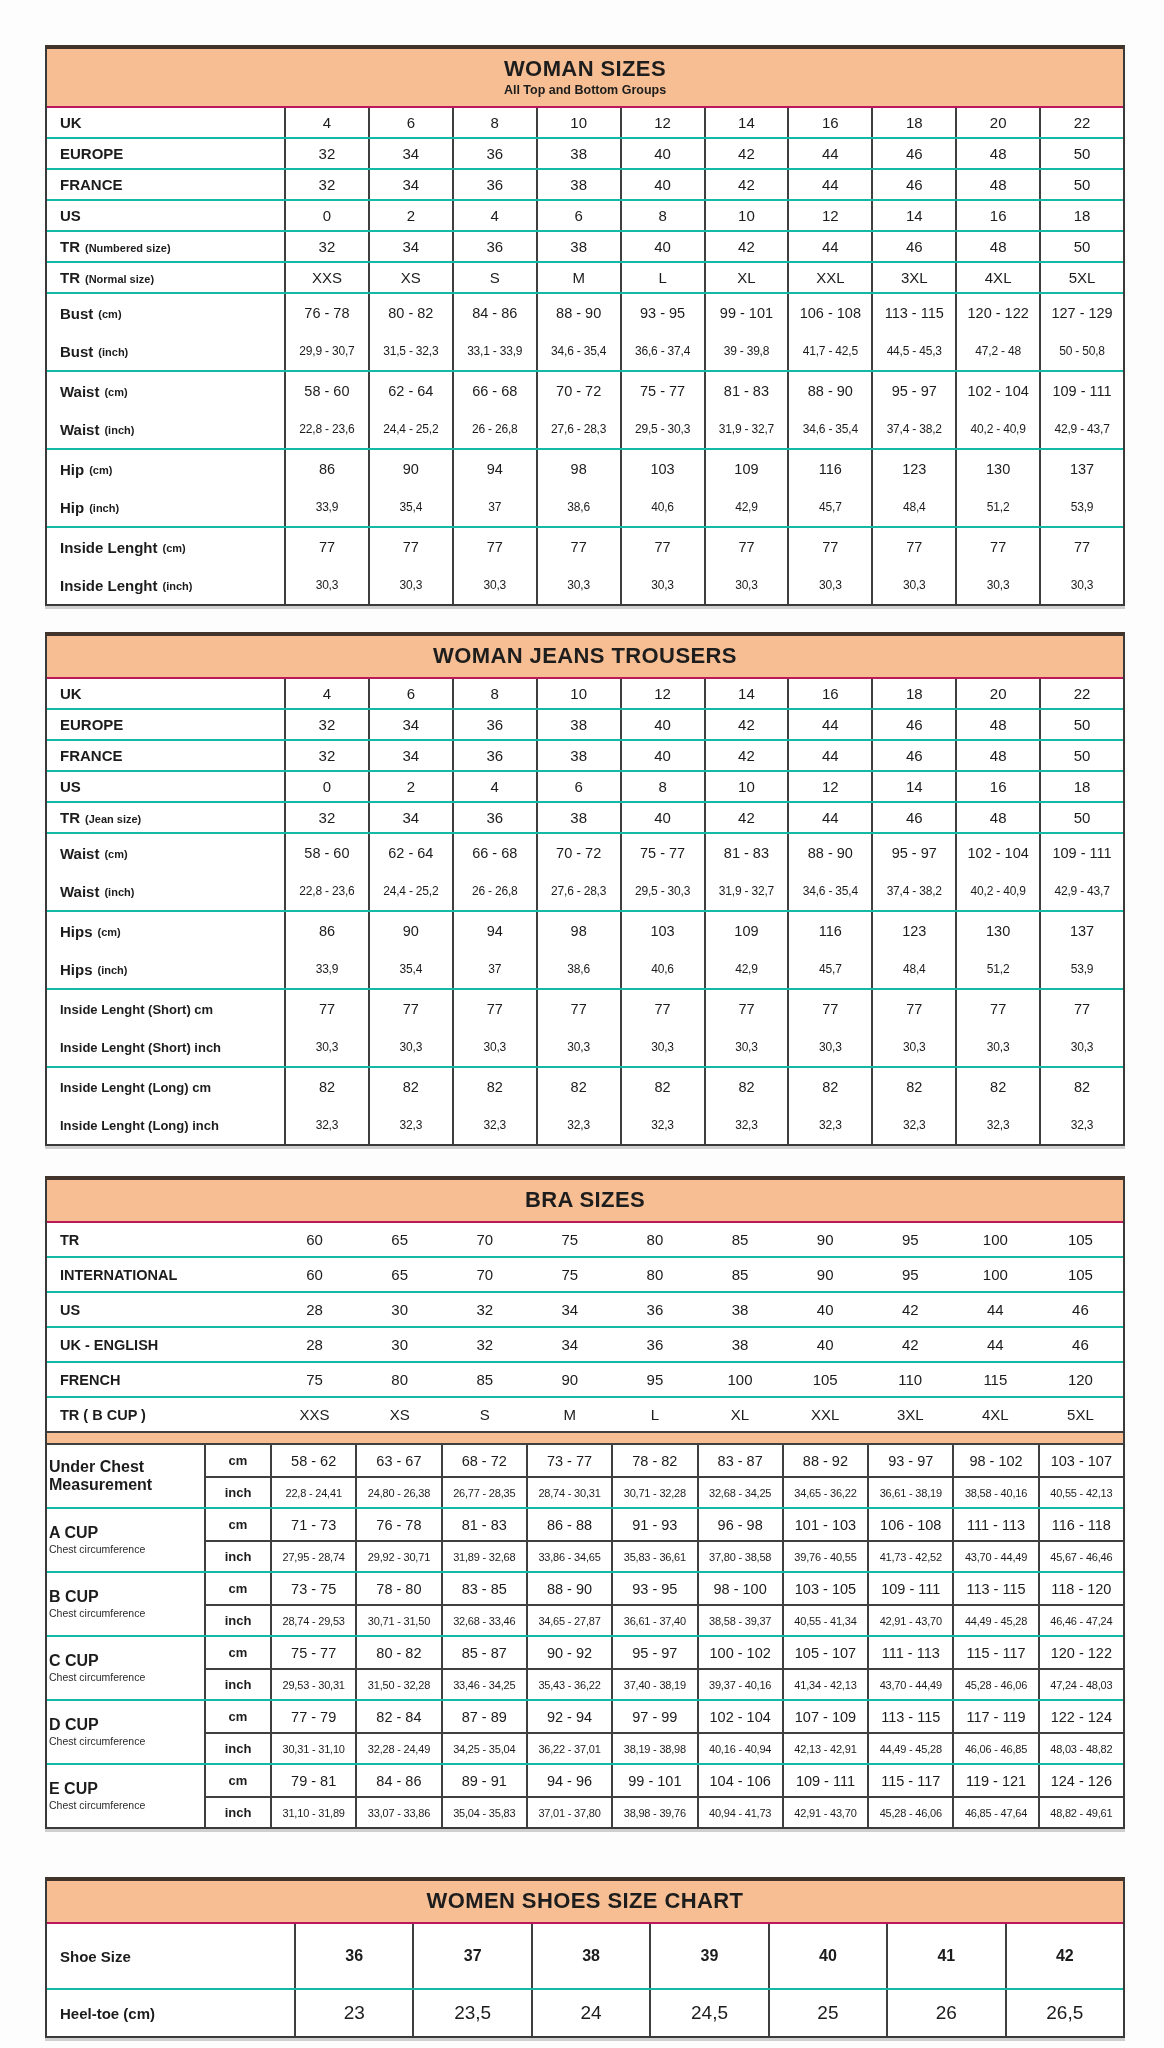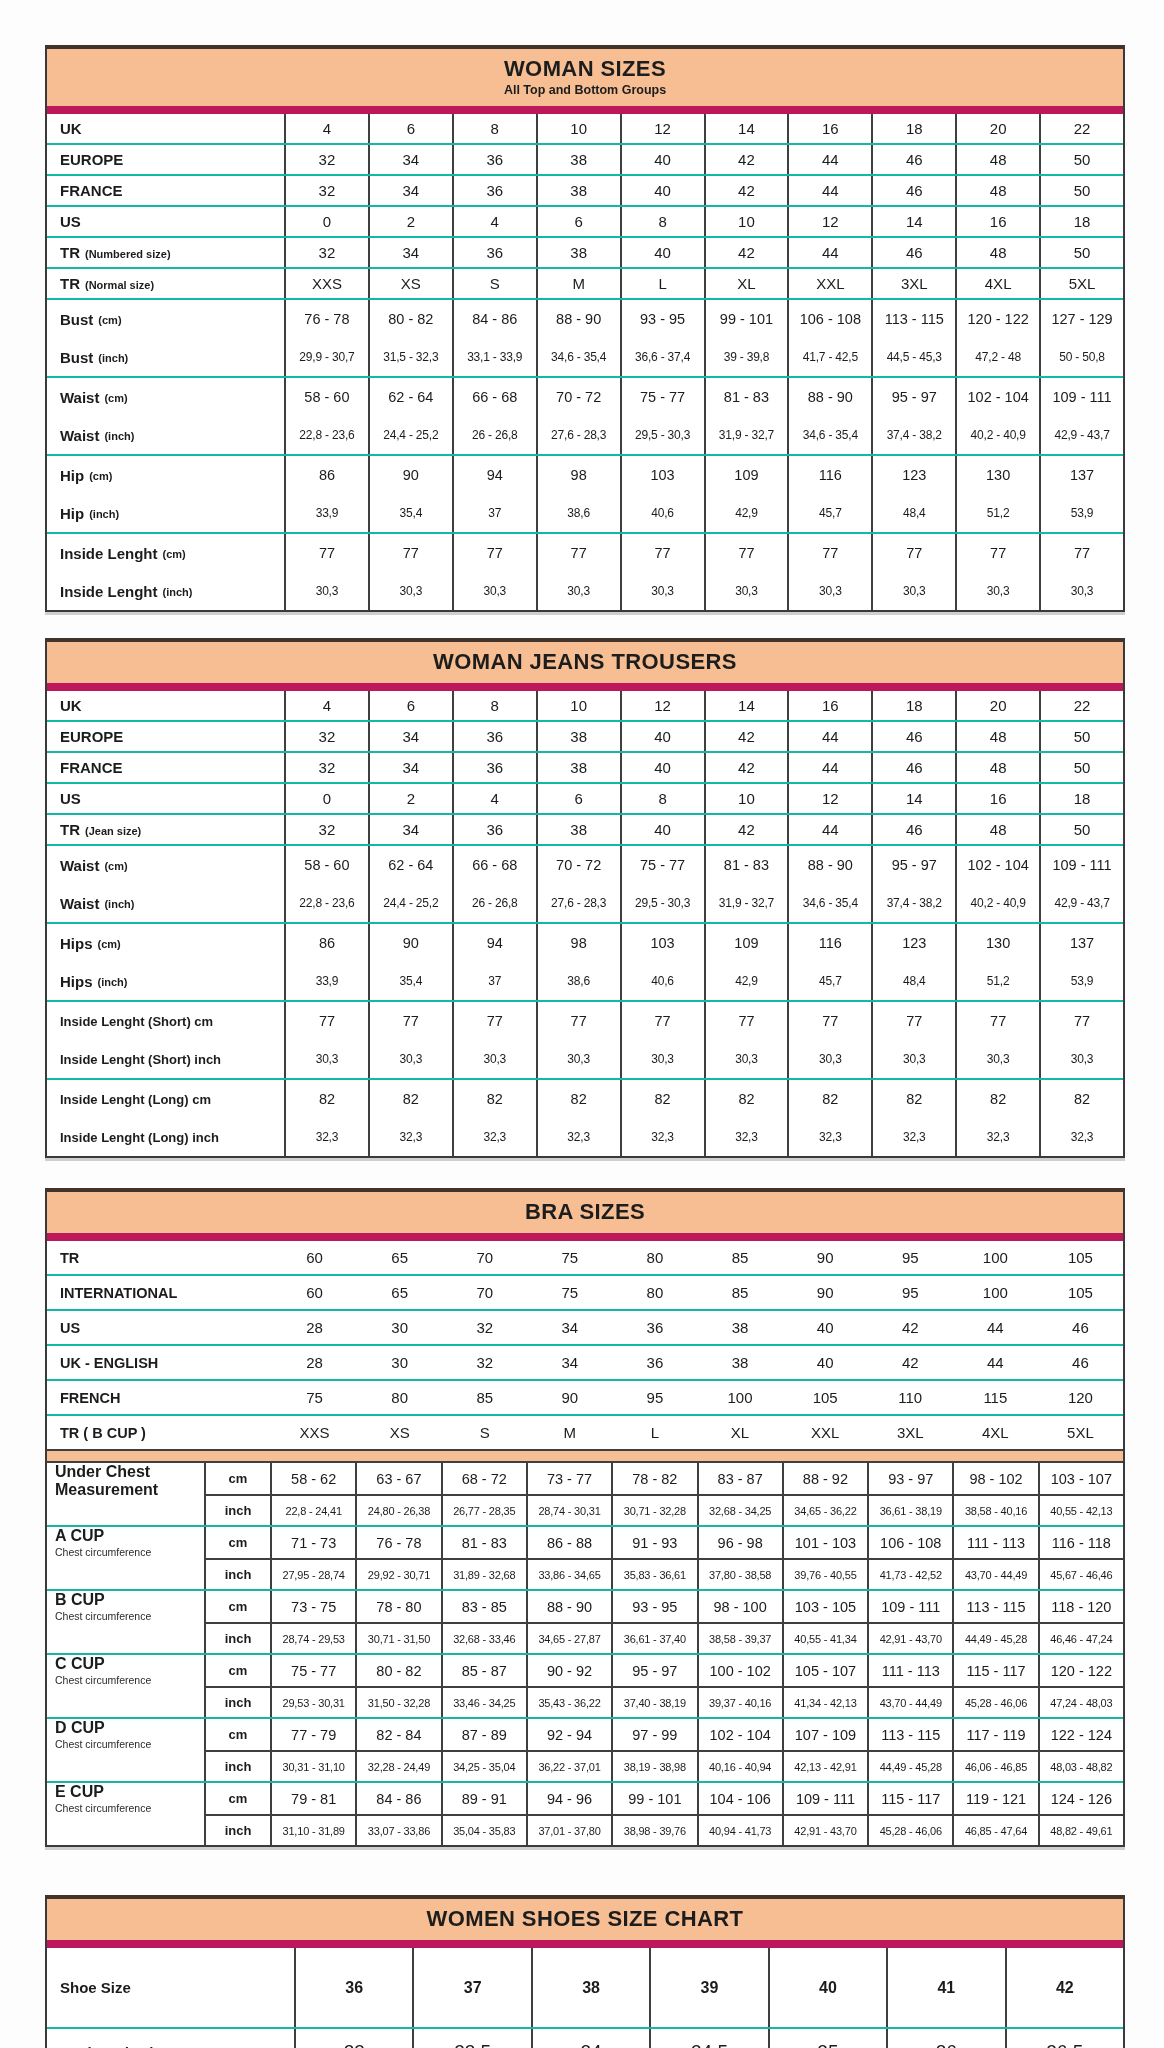--- a/index.html
+++ b/index.html
@@ -12,21 +12,21 @@
   .doc{padding-top:45px;}
   .size-table{
     width:1080px;margin-left:45px;background:#ffffff;
     border:2px solid #3a3a3a;border-top:4px solid #42342a;
     box-shadow:0 3px 0 #cfcfcf;box-sizing:border-box;
   }
   #t1{margin-bottom:26px;}
   #t2{margin-bottom:30px;}
   #t3{margin-bottom:48px;}
   .tbl-header{
-    background:#F6BE92;border-bottom:8px solid #be185d;
+    background:#F6BE92;border-bottom:2px solid #be185d;
     text-align:center;padding:7px 0 8px 0;
   }
   .tbl-title{font-size:22px;font-weight:700;letter-spacing:.4px;color:#1d1d1d;line-height:26px;}
   .tbl-subtitle{font-size:12.5px;font-weight:700;line-height:15px;margin-top:1px;}
   .trow{display:grid;align-items:stretch;}
   .grid-10{grid-template-columns:237px repeat(10,1fr);}
   .grid-7{grid-template-columns:247px repeat(7,1fr);}
   .band-10{grid-template-columns:225px repeat(10,1fr);}
   .sep{border-top:2px solid #14b8a6;}
   .vl > div:not(:first-child){border-left:2px solid #3f3f3f;}
@@ -37,37 +37,37 @@
   .note{font-size:11px;font-weight:700;white-space:nowrap;padding-top:2px;}
   .k-single{height:29px;}
   .k-single .val{font-size:15px;}
   .k-cm{height:38px;}
   .k-cm .val{font-size:14.5px;}
   .k-inch{height:38px;}
   .k-inch .val{font-size:12px;letter-spacing:-.2px;}
   .k-band{height:33px;}
   .k-band .val{font-size:15px;}
   .k-band .lab{font-size:14.5px;}
-  .k-shoe{height:79px;}
+  .k-shoe{height:64px;}
   .k-shoe .val{font-size:16px;font-weight:700;}
   .k-heel{height:46px;}
   .k-heel .val{font-size:19px;}
   .divider-strip{
     height:10px;background:#F6BE92;
     border-top:2px solid #3f3f3f;border-bottom:2px solid #3f3f3f;
   }
   .cup-grid{
     display:grid;grid-template-columns:157px 66px repeat(10,1fr);
     grid-template-rows:31px 31px;
   }
   .cup-grid > div:not(:first-child){border-left:2px solid #3f3f3f;}
   .cup-grid .r2{border-top:2px solid #3f3f3f;}
   .cup-label-cell{
     grid-row:1/3;grid-column:1;display:flex;flex-direction:column;
-    padding-left:8px;
+    justify-content:center;padding-left:2px;
   }
   .cup-label{font-size:16px;font-weight:700;line-height:18px;}
   .cup-note{font-size:10.5px;line-height:13px;color:#2a2a2a;margin-top:1px;}
   .unit{font-size:13px;font-weight:700;}
   .cupcm{font-size:14.5px;}
   .cupinch{font-size:11px;letter-spacing:-.2px;}
 </style>
 </head>
 <body>
 

